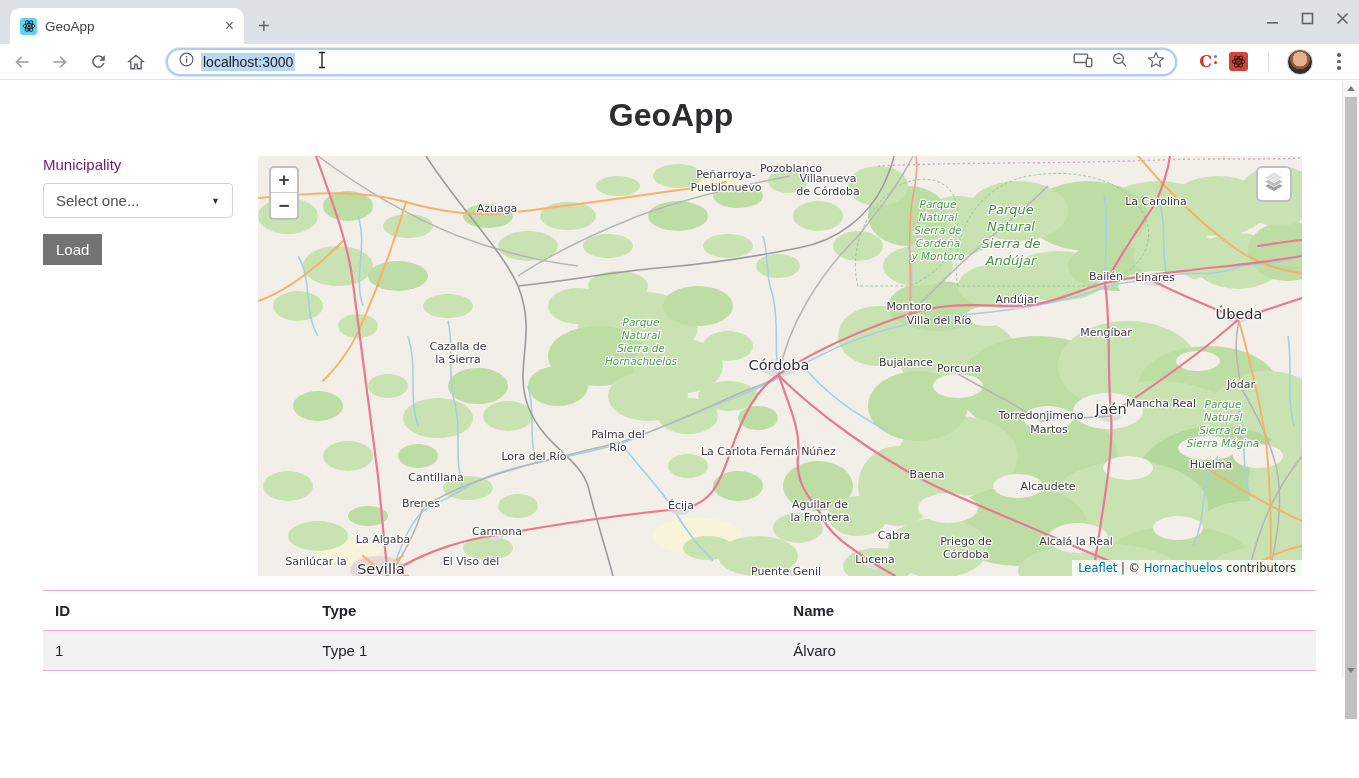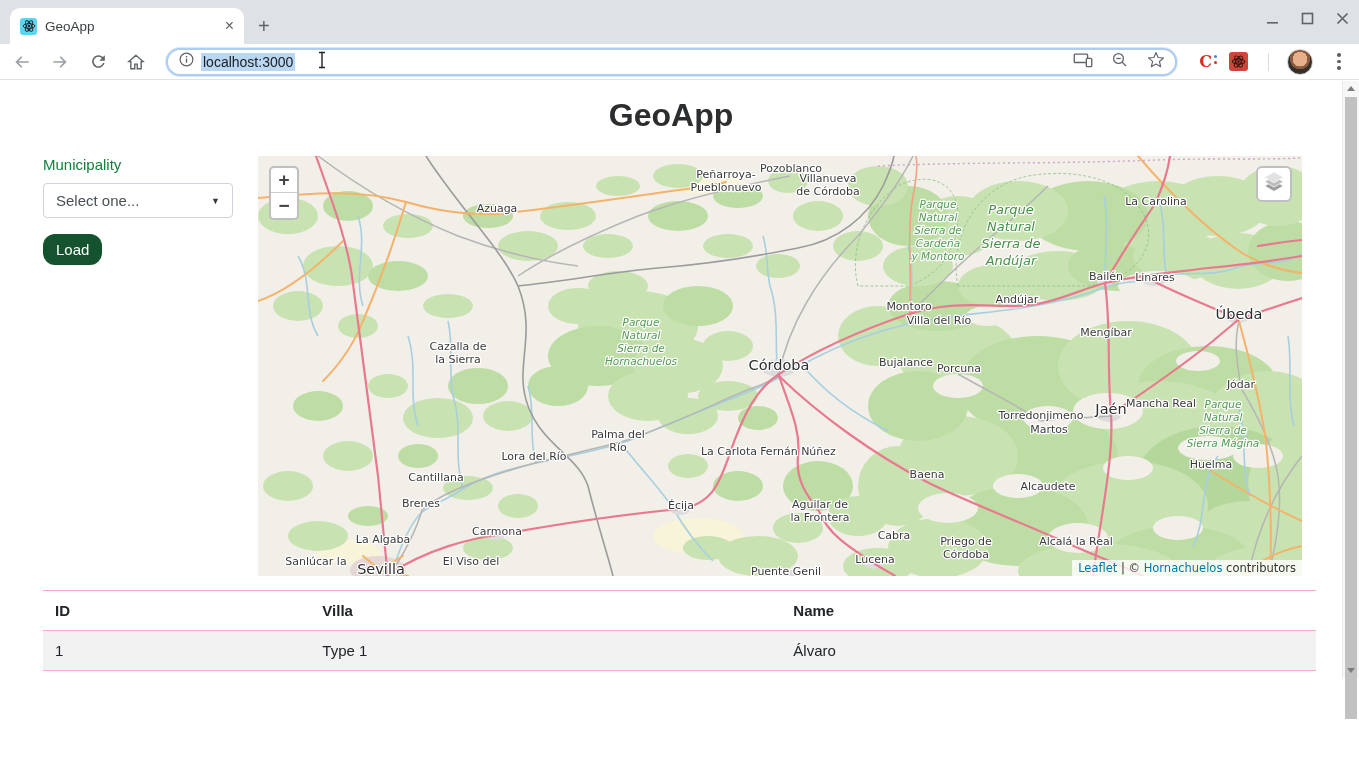--- a/index.html
+++ b/index.html
@@ -33,25 +33,25 @@
             background:radial-gradient(circle at 50% 38%, #e8b08a 0 38%, #8c5a3c 39% 52%, #35302c 53% 100%);
             border:1px solid #d0d0d0; margin:0 4px; }
   .kebab { width:24px; display:flex; flex-direction:column; align-items:center; gap:3px; }
   .kebab i { width:3.5px; height:3.5px; background:#5f6368; border-radius:50%; }
 
   
   .page { position:absolute; top:81px; left:0; right:17px; bottom:0; background:#fff; overflow:hidden; }
   h1.app-title { text-align:center; font-size:32px; font-weight:bold; color:#2b2d2f; margin-top:16px; }
   .content-row { display:flex; margin:22px 40px 0 43px; }
   .form-col { width:215px; flex:none; }
-  .field-label { font-size:15px; color:#15803d; margin-bottom:10px; }
+  .field-label { font-size:15px; color:#701a75; margin-bottom:10px; }
   .select { width:190px; height:35px; border:1px solid #ced4da; border-radius:4px; background:#fff;
             display:flex; align-items:center; justify-content:space-between; padding:0 12px; color:#495057; font-size:15px; }
   .select .arrow { font-size:9px; color:#343a40; }
-  .btn-load { margin-top:16px; background:#14532d; color:#fff; border:none; border-radius:12px;
+  .btn-load { margin-top:16px; background:#737373; color:#fff; border:none; border-radius:0;
               font-size:15px; padding:7px 13px; font-family:inherit; }
 
   
   .map { position:relative; flex:1; height:420px; background:#f2efe9; overflow:hidden; }
   .map svg.basemap { position:absolute; inset:0; width:100%; height:100%; }
   .leaflet-zoom { position:absolute; top:10px; left:11px; width:30px; border:2px solid rgba(0,0,0,.25); border-radius:5px; background:#fff; z-index:5; }
   .leaflet-zoom div { width:26px; height:25px; display:flex; align-items:center; justify-content:center;
                       font-size:19px; font-weight:bold; color:#444; }
   .leaflet-zoom div:first-child { border-bottom:1px solid #ccc; }
   .leaflet-layers { position:absolute; top:10px; right:10px; width:36px; height:36px; background:#fff;
@@ -486,21 +486,21 @@
             </svg></span>
         </div>
         <div class="attribution"><a href="#">Leaflet</a><span> | © </span><a href="#">Hornachuelos</a><span> contributors</span></div>
       </div>
     </div>
 
     <table class="data-table">
       <thead>
         <tr>
             <th>ID</th>
-            <th>Villa</th>
+            <th>Type</th>
             <th>Name</th>
           </tr>
       </thead>
       <tbody>
           <tr>
             <td>1</td>
             <td>Type 1</td>
             <td>Álvaro</td>
           </tr>
           <tr>

